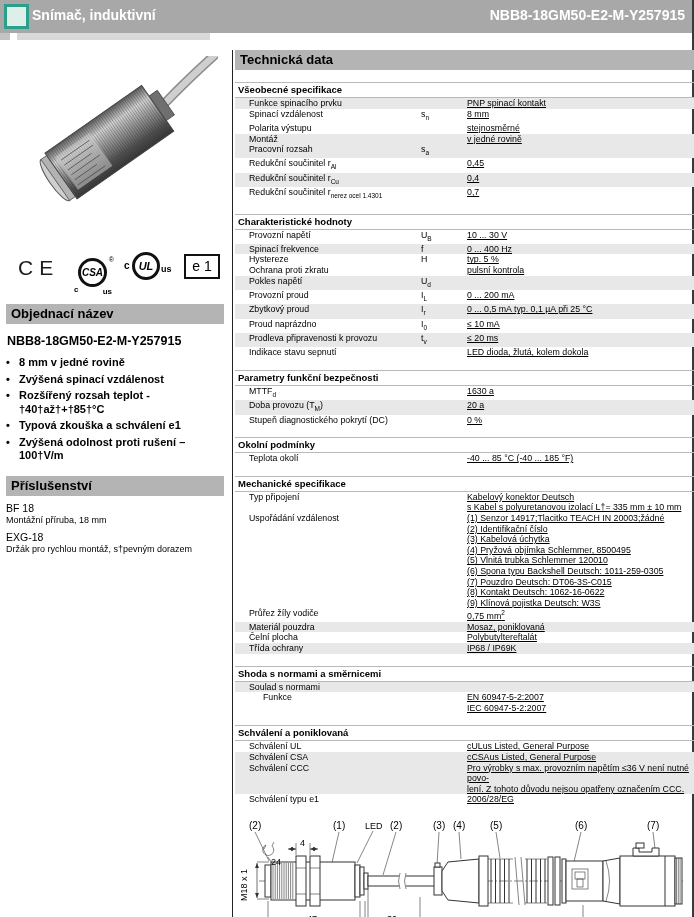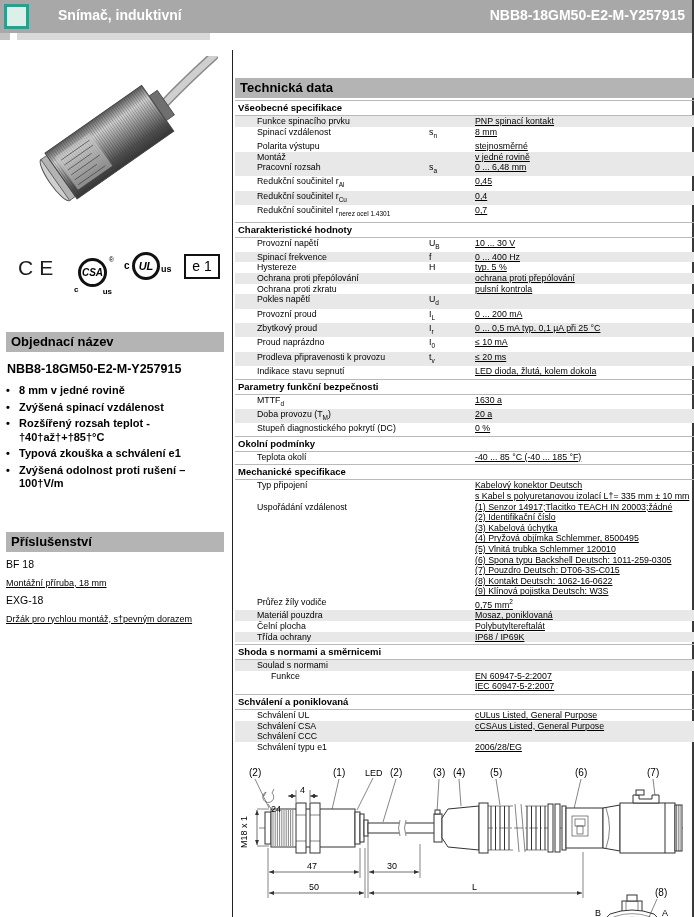--- a/index.html
+++ b/index.html
@@ -1,58 +1,58 @@
 <!DOCTYPE html>
 <html><head>
 <meta charset="utf-8">
 <style>
   html,body{margin:0;padding:0;}
   body{width:694px;height:917px;position:relative;background:#fff;color:#000;
        font-family:"Liberation Sans",sans-serif;overflow:hidden;}
   
   .topbar{position:absolute;left:0;top:0;width:694px;height:33px;background:#a8a8a8;}
   .topbar .brandicon{position:absolute;left:4px;top:4px;width:25px;height:25px;background:#dcefe9;border:3px solid #2b9e8c;box-sizing:border-box;}
-  .topbar .ptitle{position:absolute;left:58px;top:7px;font-size:14px;font-weight:bold;color:#fff;}
+  .topbar .ptitle{position:absolute;left:32px;top:7px;font-size:14px;font-weight:bold;color:#fff;}
   .topbar .pcode{position:absolute;right:9px;top:7px;font-size:14px;font-weight:bold;color:#fff;}
   .substrip-a{position:absolute;left:0;top:33px;width:10px;height:7px;background:#c3c3c3;}
   .substrip-b{position:absolute;left:17px;top:33px;width:193px;height:7px;background:#d9d9d9;}
   .rightedge{position:absolute;right:0;top:0;width:2px;height:917px;background:#3a3a3a;}
 
   
   .leftcol{position:absolute;left:6px;top:56px;width:218px;}
   .rightcol{position:absolute;left:232px;top:50px;width:460px;border-left:1px solid #222;padding-left:2px;box-sizing:content-box;}
 
-  .sechead{background:#b4b4b4;font-size:13px;font-weight:bold;color:#000;padding:2px 0 3px 5px;margin-top:28px;}
+  .sechead{background:#b4b4b4;font-size:13px;font-weight:bold;color:#000;padding:2px 0 3px 5px;}
 
   
   .photo{width:212px;height:172px;}
   .certs{position:relative;height:48px;margin-top:14px;}
   .ce-mark{position:absolute;left:12px;top:10px;font-size:21px;letter-spacing:6px;color:#1c1c1c;}
   .csa-mark{position:absolute;left:68px;top:8px;width:40px;height:44px;}
   .csa-circle{position:absolute;left:4px;top:4px;width:29px;height:29px;border:3px solid #111;border-radius:50%;box-sizing:border-box;text-align:center;font-weight:bold;font-style:italic;font-size:10px;line-height:23px;}
   .csa-r{position:absolute;right:0;top:2px;font-size:7px;}
   .csa-c{position:absolute;left:0;bottom:4px;font-size:8px;font-weight:bold;}
   .csa-us{position:absolute;right:2px;bottom:2px;font-size:8px;font-weight:bold;}
   .ul-mark{position:absolute;left:118px;top:6px;width:52px;height:36px;}
   .ul-c{position:absolute;left:0;top:8px;font-size:10px;font-weight:bold;}
   .ul-circle{position:absolute;left:8px;top:0;width:28px;height:28px;border:3px solid #111;border-radius:50%;box-sizing:border-box;text-align:center;font-weight:bold;font-style:italic;font-size:11px;line-height:22px;}
   .ul-us{position:absolute;left:37px;top:12px;font-size:9px;font-weight:bold;}
   .e1-mark{position:absolute;left:178px;top:8px;width:36px;height:25px;border:2px solid #111;box-sizing:border-box;text-align:center;font-size:14px;line-height:20px;}
   .ordercode{font-size:12.5px;font-weight:bold;margin:10px 0 4px 1px;}
   .features{margin-top:8px;}
   .feature{display:flex;font-size:11px;font-weight:bold;line-height:13.5px;margin-bottom:3px;}
   .feature .bullet{width:13px;flex:none;}
   .acc-name{font-size:10.5px;font-weight:normal;margin-top:6px;}
-  .acc-desc{font-size:9px;margin-top:8px;text-decoration:underline;}
+  .acc-desc{font-size:9px;margin-top:1px;}
   .leftcol .gap{height:10px;}
 
   
-  .tsection{margin-top:2px;}
+  .tsection{margin-top:12px;}
   .tsectitle{font-weight:bold;font-size:9.5px;line-height:12px;border-top:1px solid #b9b9b9;border-bottom:1px solid #b9b9b9;padding:1px 0 1px 3px;}
-  .trow{display:flex;font-size:8.8px;line-height:10.6px;padding-left:22px;}
+  .trow{display:flex;font-size:8.8px;line-height:10.6px;padding-left:14px;}
   .trow.g{background:#e8e8e8;}
   .tlabel{width:172px;flex:none;}
   .tlabel.ind{padding-left:14px;box-sizing:border-box;}
   .tsym{width:46px;flex:none;}
   .tval{flex:1;text-decoration:underline;}
   sub,sup{font-size:6.5px;}
   .dims-bar{margin-top:8px;}
   .dims-wrap{margin-top:4px;}
 
   
@@ -195,23 +195,20 @@
         <div class="trow g">
           <div class="tlabel">Montáž</div>
           <div class="tsym"></div>
           <div class="tval">
             <div>v jedné rovině</div>
           </div>
         </div>
         <div class="trow g">
           <div class="tlabel">Pracovní rozsah</div>
           <div class="tsym">s<sub>a</sub></div>
-          <div class="tval">
-            <div>0 ... 6,48 mm</div>
-          </div>
         </div>
         <div class="trow">
           <div class="tlabel">Redukční součinitel r<sub>Al</sub></div>
           <div class="tsym"></div>
           <div class="tval">
             <div>0,45</div>
           </div>
         </div>
         <div class="trow g">
           <div class="tlabel">Redukční součinitel r<sub>Cu</sub></div>
@@ -242,27 +239,20 @@
           <div class="tsym">f</div>
           <div class="tval">
             <div>0 ... 400 Hz</div>
           </div>
         </div>
         <div class="trow">
           <div class="tlabel">Hystereze</div>
           <div class="tsym">H</div>
           <div class="tval">
             <div>typ. 5  %</div>
-          </div>
-        </div>
-        <div class="trow g">
-          <div class="tlabel">Ochrana proti přepólování</div>
-          <div class="tsym"></div>
-          <div class="tval">
-            <div>ochrana proti přepólování</div>
           </div>
         </div>
         <div class="trow">
           <div class="tlabel">Ochrana proti zkratu</div>
           <div class="tsym"></div>
           <div class="tval">
             <div>pulsní kontrola</div>
           </div>
         </div>
         <div class="trow g">
@@ -421,20 +411,24 @@
         <div class="trow g">
           <div class="tlabel">Schválení CSA</div>
           <div class="tsym"></div>
           <div class="tval">
             <div>cCSAus Listed, General Purpose</div>
           </div>
         </div>
         <div class="trow g">
           <div class="tlabel">Schválení CCC</div>
           <div class="tsym"></div>
+          <div class="tval">
+            <div>Pro výrobky s max. provozním napětím ≤36 V není nutné povo-</div>
+            <div>lení. Z tohoto důvodu nejsou opatřeny označením CCC.</div>
+          </div>
         </div>
         <div class="trow">
           <div class="tlabel">Schválení typu e1</div>
           <div class="tsym"></div>
           <div class="tval">
             <div>2006/28/EG</div>
           </div>
         </div>
       </div>
     </div>

